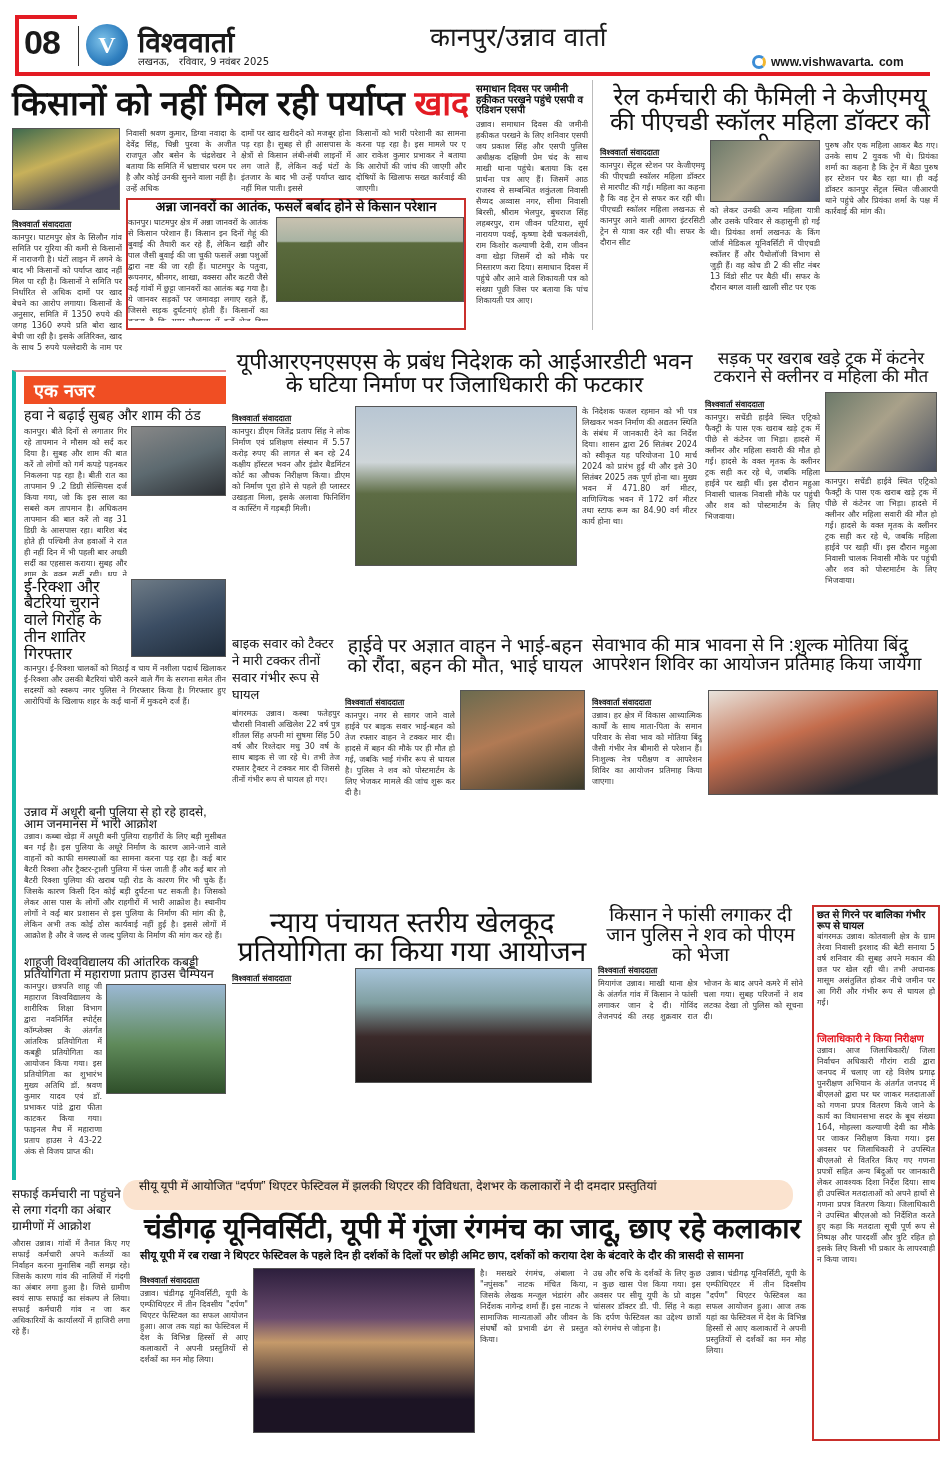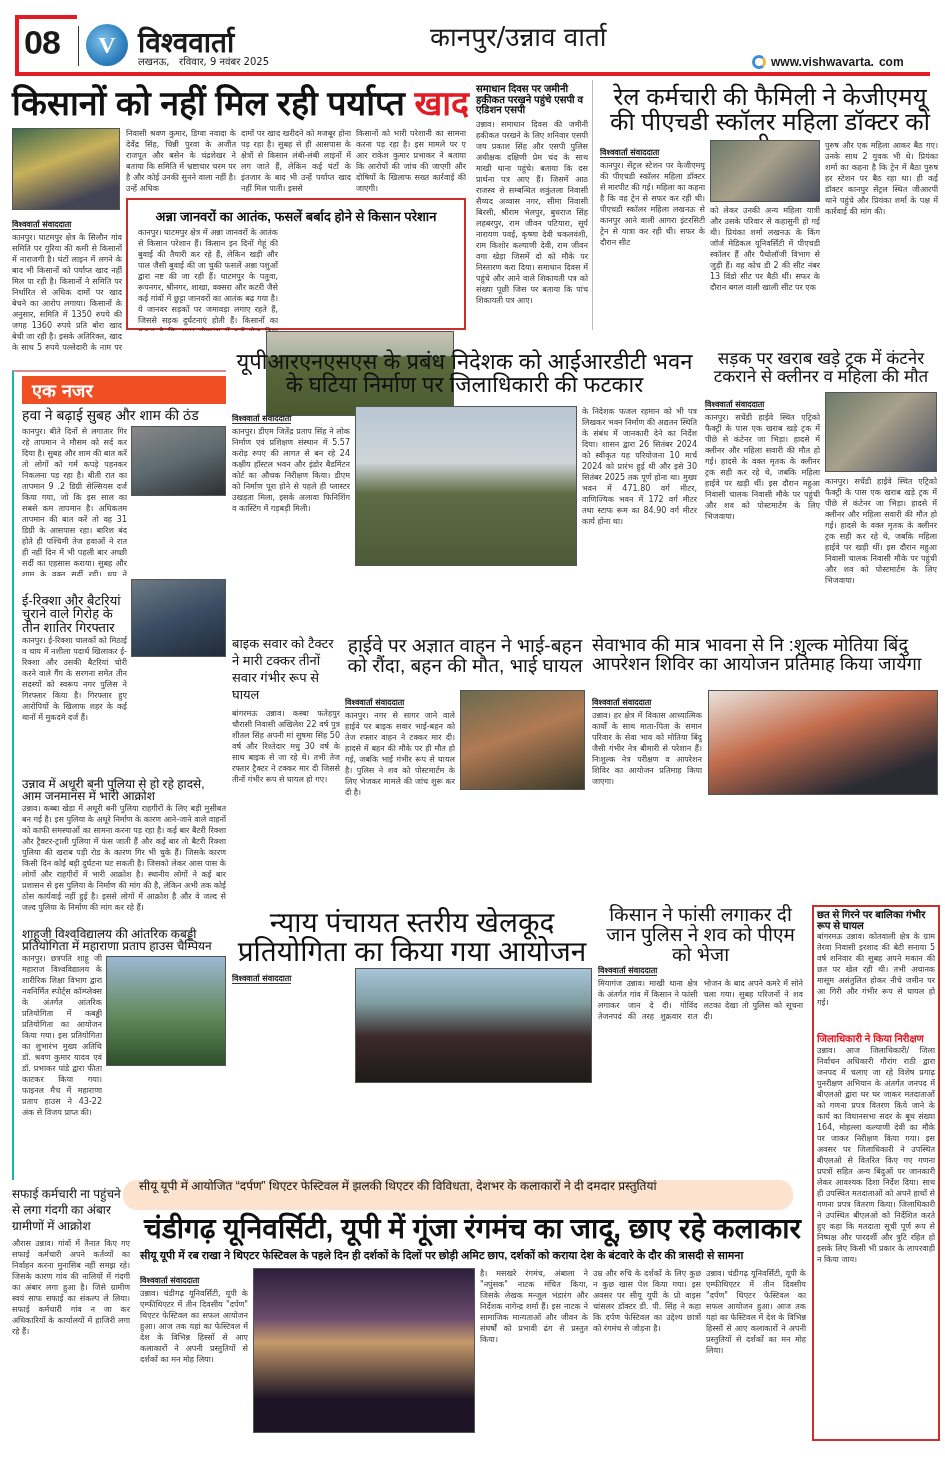--- a/index.html
+++ b/index.html
@@ -48,48 +48,48 @@
 <div class="abs h1" style="left:12px;top:86px;font-size:34px;font-weight:bold;"><span>किसानों को नहीं मिल रही पर्याप्त</span> <span class="red">खाद</span></div>
 <div class="abs img" style="left:12px;top:128px;width:108px;height:82px;background:linear-gradient(160deg,#3f6a4e,#c8b15a 40%,#445 80%);"></div>
 <div class="abs" style="left:12px;top:212px;width:110px;">
   <div class="by">विश्ववार्ता संवाददाता</div>
   <div class="txt" style="height:118px;">कानपुर। घाटमपुर क्षेत्र के सिलौन गांव समिति पर यूरिया की कमी से किसानों में नाराजगी है। घंटों लाइन में लगने के बाद भी किसानों को पर्याप्त खाद नहीं मिल पा रही है। किसानों ने समिति पर निर्धारित से अधिक दामों पर खाद बेचने का आरोप लगाया। किसानों के अनुसार, समिति में 1350 रुपये की जगह 1360 रुपये प्रति बोरा खाद बेची जा रही है। इसके अतिरिक्त, खाद के साथ 5 रुपये पल्लेदारी के नाम पर भी वसूले जा रहे हैं। किसानों ने इसे भ्रष्टाचार बताया है। खाद लेने पहुंचे प्रसाद पुरवा गांव</div>
 </div>
 <div class="abs txt" style="left:126px;top:128px;width:110px;height:68px;">निवासी श्रवण कुमार, डिग्वा नवादा के देवेंद्र सिंह, चिन्नी पुरवा के अजीत राजपूत और बसेन के चंद्रशेखर ने बताया कि समिति में भ्रष्टाचार चरम पर है और कोई उनकी सुनने वाला नहीं है। उन्हें अधिक</div>
 <div class="abs txt" style="left:241px;top:128px;width:110px;height:68px;">दामों पर खाद खरीदने को मजबूर होना पड़ रहा है। सुबह से ही आसपास के क्षेत्रों से किसान लंबी-लंबी लाइनों में लग जाते हैं, लेकिन कई घंटों के इंतजार के बाद भी उन्हें पर्याप्त खाद नहीं मिल पाती। इससे</div>
 <div class="abs txt" style="left:356px;top:128px;width:110px;height:68px;">किसानों को भारी परेशानी का सामना करना पड़ रहा है। इस मामले पर ए आर राकेश कुमार प्रभाकर ने बताया कि आरोपों की जांच की जाएगी और दोषियों के खिलाफ सख्त कार्रवाई की जाएगी।</div>
 
-<div class="abs box" style="left:126px;top:198px;width:340px;height:132px;padding:10px;">
+<div class="abs box" style="left:126px;top:198px;width:340px;height:132px;padding:0;">
   <div class="h1" style="font-size:13px;font-weight:bold;text-align:center;margin-bottom:3px;">अन्ना जानवरों का आतंक, फसलें बर्बाद होने से किसान परेशान</div>
   <div class="txt" style="width:140px;height:104px;float:left;">कानपुर। घाटमपुर क्षेत्र में अन्ना जानवरों के आतंक से किसान परेशान हैं। किसान इन दिनों गेहूं की बुवाई की तैयारी कर रहे हैं, लेकिन खड़ी और पाल जैसी बुवाई की जा चुकी फसलें अन्ना पशुओं द्वारा नष्ट की जा रही हैं। घाटमपुर के पतुवा, रूपनगर, श्रीनगर, शाखा, वक्सरा और कटरी जैसे कई गांवों में छुट्टा जानवरों का आतंक बढ़ गया है। ये जानवर सड़कों पर जमावड़ा लगाए रहते हैं, जिससे सड़क दुर्घटनाएं होती हैं। किसानों का कहना है कि अगर गौशाला में इन्हें भेज दिया जाए तो उनकी बची हुई फसलें नष्ट होने से बच सकती हैं। इस संबंध में, शाखा गांव के प्रधान रामकुमार सैनी ने बताया कि अन्ना जानवरों को गौशाला में भेजा जाएगा।</div>
   <div class="img" style="float:right;width:188px;height:85px;background:linear-gradient(180deg,#c9c2b0 0%,#a8b3a3 28%,#5b6b3e 30%,#4a5a2e 100%);"></div>
 </div>
 
 <div class="abs" style="left:476px;top:84px;width:112px;">
   <div class="h1" style="font-size:10px;font-weight:bold;margin-bottom:3px;">समाधान दिवस पर जमीनी हकीकत परखने पहुंचे एसपी व एडिशन एसपी</div>
   <div class="txt" style="height:230px;">उन्नाव। समाधान दिवस की जमीनी हकीकत परखने के लिए शनिवार एसपी जय प्रकाश सिंह और एसपी पुलिस अधीक्षक दक्षिणी प्रेम चंद के साथ माखी थाना पहुंचे। बताया कि दस प्रार्थना पत्र आए हैं। जिसमें आठ राजस्व से सम्बन्धित शकुंतला निवासी सैय्यद अव्वास नगर, सीमा निवासी बिरसी, श्रीराम भेलपुर, बुधराज सिंह लहबरपुर, राम जीवन पटियारा, सूर्य नारायण पवई, कृष्णा देवी चकलवंशी, राम किशोर कल्याणी देवी, राम जीवन वगा खेड़ा जिसमें दो को मौके पर निस्तारण करा दिया। समाधान दिवस में पहुंचे और आने वाले शिकायती पत्र को संख्या पूछी जिस पर बताया कि पांच शिकायती पत्र आए।</div>
 </div>
 <div class="abs colline" style="left:592px;top:80px;height:250px;"></div>
 
 <div class="abs h1" style="left:600px;top:84px;width:340px;font-size:24px;text-align:center;">रेल कर्मचारी की फैमिली ने केजीएमयू की पीएचडी स्कॉलर महिला डॉक्टर को पीटा</div>
 <div class="abs" style="left:600px;top:140px;width:105px;">
   <div class="by">विश्ववार्ता संवाददाता</div>
   <div class="txt" style="height:180px;">कानपुर। सेंट्रल स्टेशन पर केजीएमयू की पीएचडी स्कॉलर महिला डॉक्टर से मारपीट की गई। महिला का कहना है कि वह ट्रेन से सफर कर रही थी। पीएचडी स्कॉलर महिला लखनऊ से कानपुर आने वाली आगरा इंटरसिटी ट्रेन से यात्रा कर रही थी। सफर के दौरान सीट</div>
 </div>
 <div class="abs img" style="left:710px;top:140px;width:110px;height:62px;"></div>
 <div class="abs txt" style="left:710px;top:205px;width:110px;height:125px;">को लेकर उनकी अन्य महिला यात्री और उसके परिवार से कहासुनी हो गई थी। प्रियंका शर्मा लखनऊ के किंग जॉर्ज मेडिकल यूनिवर्सिटी में पीएचडी स्कॉलर हैं और पैथोलॉजी विभाग से जुड़ी हैं। वह कोच डी 2 की सीट नंबर 13 विंडो सीट पर बैठी थीं। सफर के दौरान बगल वाली खाली सीट पर एक</div>
 <div class="abs txt" style="left:825px;top:140px;width:113px;height:190px;">पुरुष और एक महिला आकर बैठ गए। उनके साथ 2 युवक भी थे। प्रियंका शर्मा का कहना है कि ट्रेन में बैठा पुरुष हर स्टेशन पर बैठ रहा था। ही कई डॉक्टर कानपुर सेंट्रल स्थित जीआरपी थाने पहुंचे और प्रियंका शर्मा के पक्ष में कार्रवाई की मांग की।</div>
 
-<div class="abs" style="left:12px;top:370px;width:214px;height:810px;border-left:2px solid #14b8a6;border-top:2px solid #e28a8a;padding:0 0 0 8px;">
+<div class="abs" style="left:12px;top:370px;width:214px;height:810px;border-left:4px solid #14b8a6;border-top:2px solid #e28a8a;padding:0 0 0 8px;">
   <div class="ekn" style="margin-top:4px;">एक नजर</div>
   <div class="h1" style="font-size:14px;margin:4px 0 3px;">हवा ने बढ़ाई सुबह और शाम की ठंड</div>
   <div class="img" style="float:right;width:95px;height:70px;margin-left:4px;background:linear-gradient(160deg,#888,#5d6a70 50%,#2c2f33);"></div>
   <div class="txt" style="height:150px;">कानपुर। बीते दिनों से लगातार गिर रहे तापमान ने मौसम को सर्द कर दिया है। सुबह और शाम की बात करें तो लोगों को गर्म कपड़े पहनकर निकलना पड़ रहा है। बीती रात का तापमान 9 .2 डिग्री सेल्सियस दर्ज किया गया, जो कि इस साल का सबसे कम तापमान है। अधिकतम तापमान की बात करें तो वह 31 डिग्री के आसपास रहा। बारिश बंद होते ही पश्चिमी तेज हवाओं ने रात ही नहीं दिन में भी पहली बार अच्छी सर्दी का एहसास कराया। सुबह और शाम के वक्त सर्दी रही। धूप ने मामूली राहत दी। अनुसार पहाड़ों पर हुई बर्फबारी के बाद अब पश्चिमी हवाएं चल रही हैं।</div>
   <div class="img" style="float:right;width:95px;height:78px;margin:3px 0 0 4px;background:linear-gradient(160deg,#6e7b86,#3b4d63 50%,#1f2b39);"></div>
-  <div class="h1" style="font-size:13px;margin-top:18px;">ई-रिक्शा और बैटरियां चुराने वाले गिरोह के तीन शातिर गिरफ्तार</div>
+  <div class="h1" style="font-size:16px;margin-top:3px;">ई-रिक्शा और बैटरियां चुराने वाले गिरोह के तीन शातिर गिरफ्तार</div>
   <div class="txt" style="height:140px;">कानपुर। ई-रिक्शा चालकों को मिठाई व चाय में नशीला पदार्थ खिलाकर ई-रिक्शा और उसकी बैटरियां चोरी करने वाले गैंग के सरगना समेत तीन सदस्यों को स्वरूप नगर पुलिस ने गिरफ्तार किया है। गिरफ्तार हुए आरोपियों के खिलाफ शहर के कई थानों में मुकदमे दर्ज हैं।</div>
   <div class="h1" style="font-size:12px;margin-top:3px;">उन्नाव में अधूरी बनी पुलिया से हो रहे हादसे, आम जनमानस में भारी आक्रोश</div>
   <div class="txt" style="height:122px;">उन्नाव। कब्बा खेड़ा में अधूरी बनी पुलिया राहगीरों के लिए बड़ी मुसीबत बन गई है। इस पुलिया के अधूरे निर्माण के कारण आने-जाने वाले वाहनों को काफी समस्याओं का सामना करना पड़ रहा है। कई बार बैटरी रिक्शा और ट्रैक्टर-ट्राली पुलिया में फंस जाती हैं और कई बार तो बैटरी रिक्शा पुलिया की खराब पड़ी रोड के कारण गिर भी चुके हैं। जिसके कारण किसी दिन कोई बड़ी दुर्घटना घट सकती है। जिसको लेकर आस पास के लोगों और राहगीरों में भारी आक्रोश है। स्थानीय लोगों ने कई बार प्रशासन से इस पुलिया के निर्माण की मांग की है, लेकिन अभी तक कोई ठोस कार्यवाई नहीं हुई है। इससे लोगों में आक्रोश है और वे जल्द से जल्द पुलिया के निर्माण की मांग कर रहे हैं।</div>
   <div class="h1" style="font-size:12px;margin-top:3px;">शाहूजी विश्वविद्यालय की आंतरिक कबड्डी प्रतियोगिता में महाराणा प्रताप हाउस चैम्पियन</div>
   <div class="img" style="float:right;width:120px;height:110px;margin:3px 0 0 4px;background:linear-gradient(180deg,#9bb8d4,#5f8a5a 55%,#2f4f2a);"></div>
   <div class="txt" style="height:190px;">कानपुर। छत्रपति शाहू जी महाराज विश्वविद्यालय के शारीरिक शिक्षा विभाग द्वारा नवनिर्मित स्पोर्ट्स कॉम्प्लेक्स के अंतर्गत आंतरिक प्रतियोगिता में कबड्डी प्रतियोगिता का आयोजन किया गया। इस प्रतियोगिता का शुभारंभ मुख्य अतिथि डॉ. श्रवण कुमार यादव एवं डॉ. प्रभाकर पांडे द्वारा फीता काटकर किया गया। फाइनल मैच में महाराणा प्रताप हाउस ने 43-22 अंक से विजय प्राप्त की।</div>
 </div>
 
 <div class="abs h1" style="left:232px;top:350px;width:465px;font-size:22px;text-align:center;">यूपीआरएनएसएस के प्रबंध निदेशक को आईआरडीटी भवन के घटिया निर्माण पर जिलाधिकारी की फटकार</div>
 <div class="abs" style="left:232px;top:406px;width:118px;">

